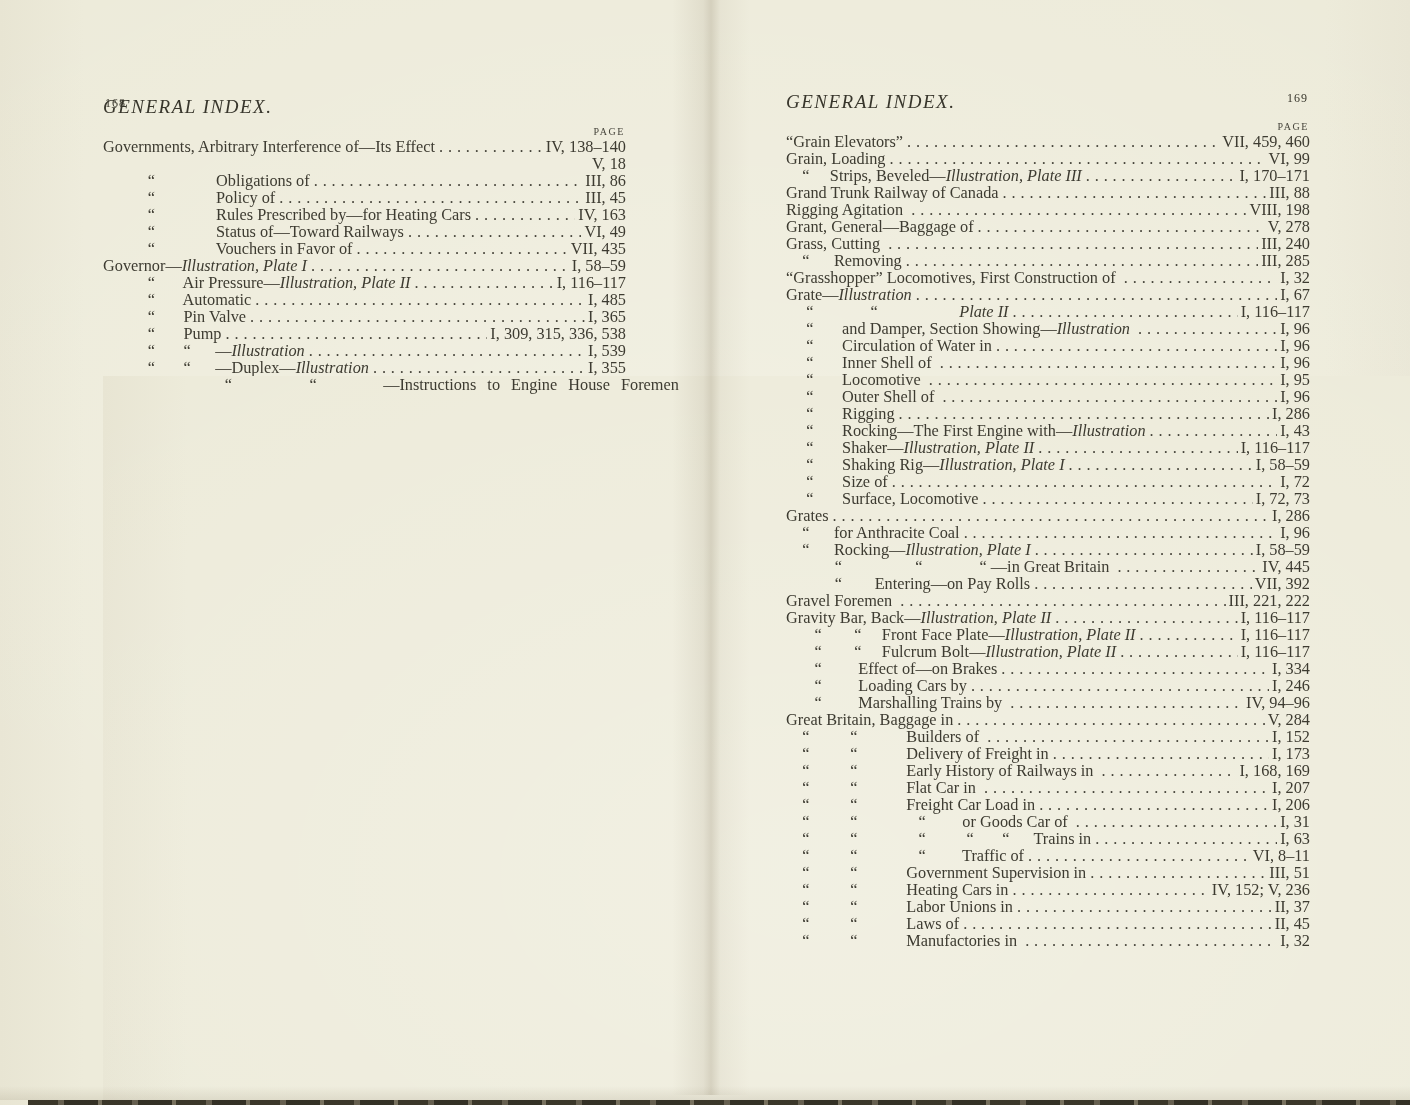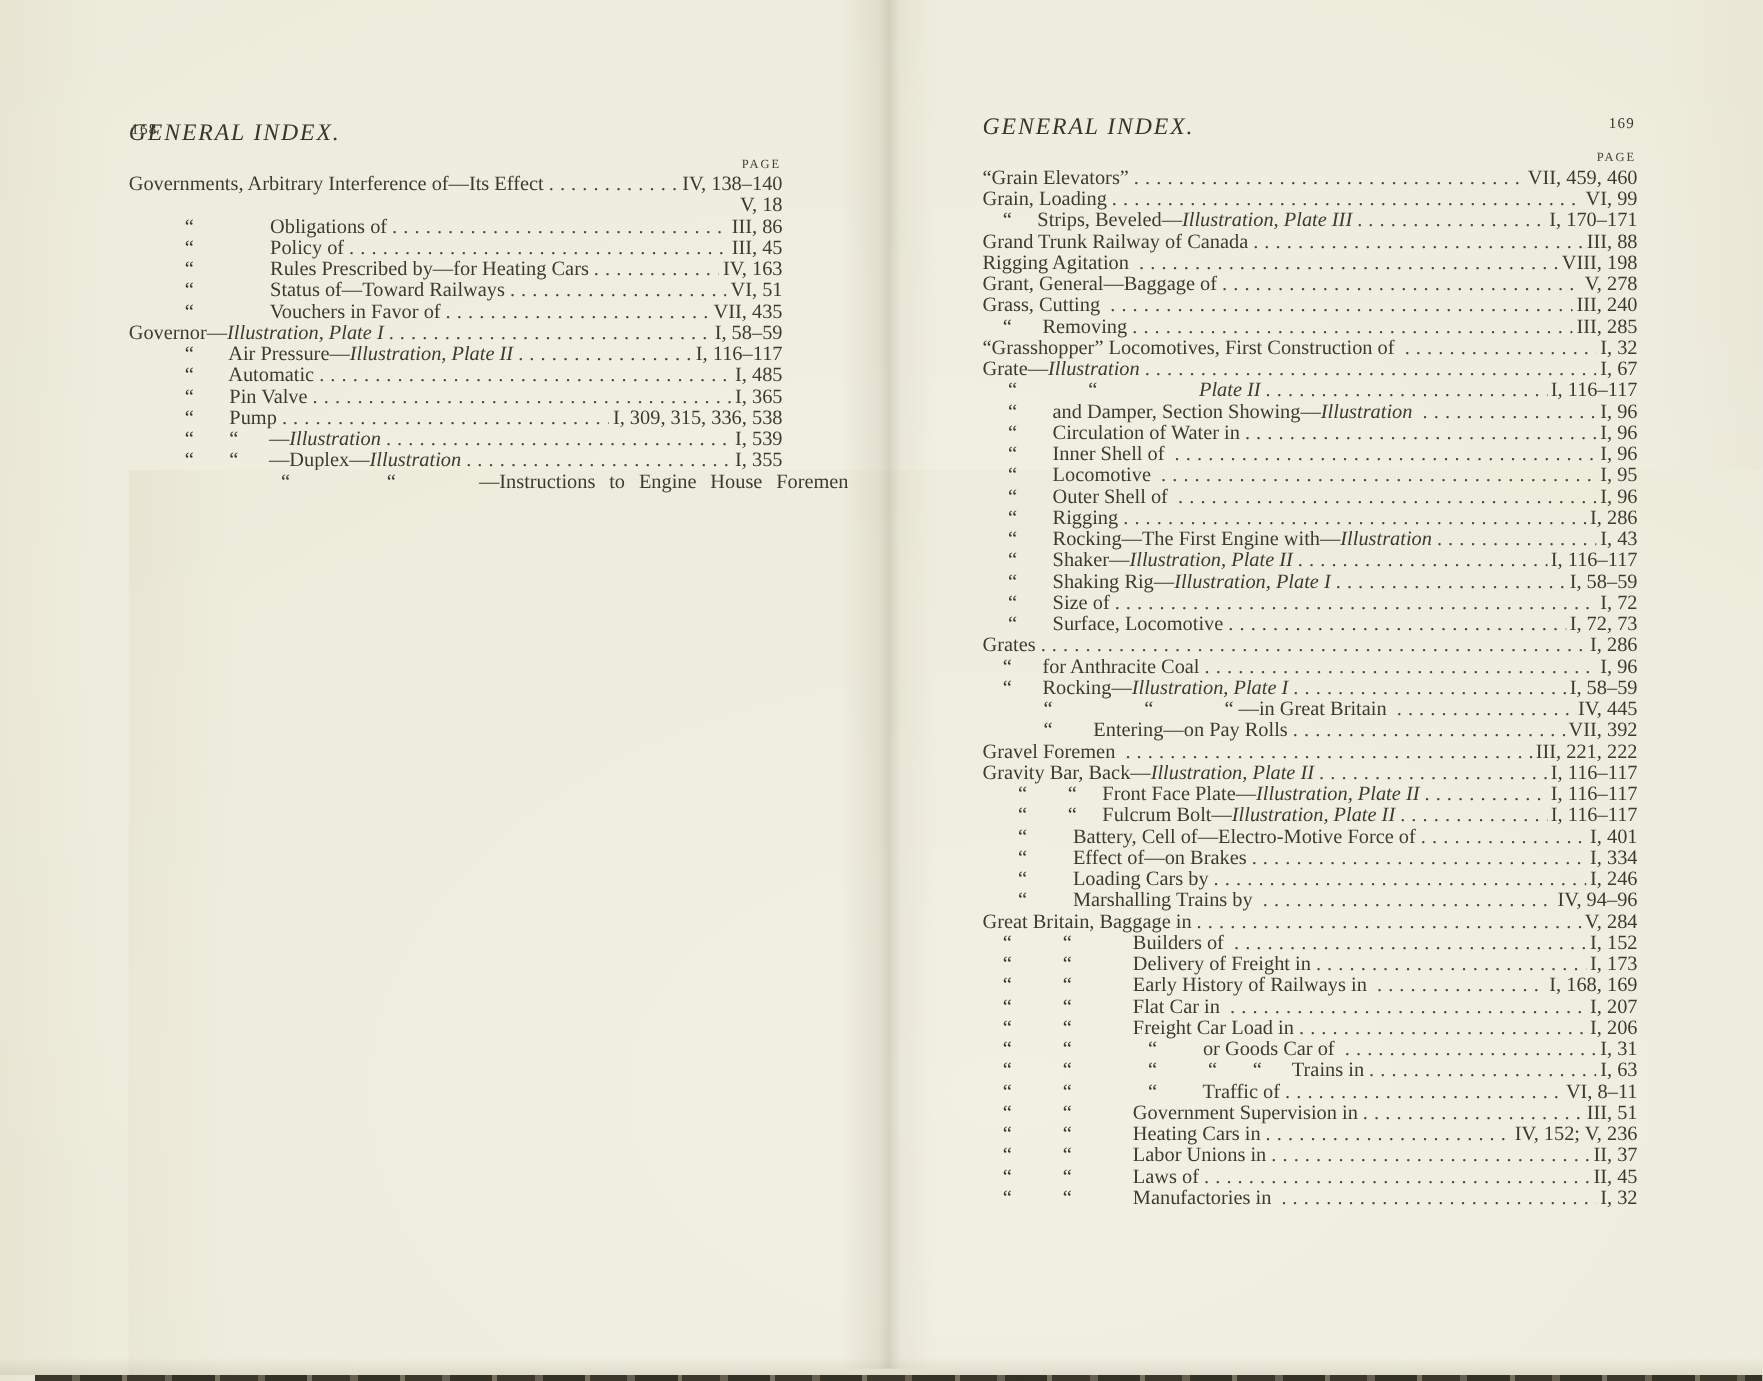--- a/index.html
+++ b/index.html
@@ -114,21 +114,21 @@
       <span class="page-number">168</span>
       <div class="page-title">GENERAL INDEX.</div>
     </div>
     <div class="col-label">PAGE</div>
     <div class="entries" id="entries-left">
         <div class="row"><span class="t">Governments, Arbitrary Interference of—Its Effect</span><span class="lead"></span><span class="r">IV, 138–140</span></div>
         <div class="row"><span class="lead empty"></span><span class="r">V, 18</span></div>
         <div class="row"><span class="t">           “               Obligations of</span><span class="lead"></span><span class="r">III, 86</span></div>
         <div class="row"><span class="t">           “               Policy of</span><span class="lead"></span><span class="r">III, 45</span></div>
         <div class="row"><span class="t">           “               Rules Prescribed by—for Heating Cars</span><span class="lead"></span><span class="r">IV, 163</span></div>
-        <div class="row"><span class="t">           “               Status of—Toward Railways</span><span class="lead"></span><span class="r">VI, 51</span></div>
+        <div class="row"><span class="t">           “               Status of—Toward Railways</span><span class="lead"></span><span class="r">VI, 49</span></div>
         <div class="row"><span class="t">           “               Vouchers in Favor of</span><span class="lead"></span><span class="r">VII, 435</span></div>
         <div class="row"><span class="t">Governor—<i>Illustration, Plate I</i></span><span class="lead"></span><span class="r">I, 58–59</span></div>
         <div class="row"><span class="t">           “       Air Pressure—<i>Illustration, Plate II</i></span><span class="lead"></span><span class="r">I, 116–117</span></div>
         <div class="row"><span class="t">           “       Automatic</span><span class="lead"></span><span class="r">I, 485</span></div>
         <div class="row"><span class="t">           “       Pin Valve</span><span class="lead"></span><span class="r">I, 365</span></div>
         <div class="row"><span class="t">           “       Pump</span><span class="lead"></span><span class="r">I, 309, 315, 336, 538</span></div>
         <div class="row"><span class="t">           “       “      —<i>Illustration</i></span><span class="lead"></span><span class="r">I, 539</span></div>
         <div class="row"><span class="t">           “       “      —Duplex—<i>Illustration</i></span><span class="lead"></span><span class="r">I, 355</span></div>
         <div class="row spread"><span class="t">           “       “      —Instructions to Engine House Foremen</span><span class="lead empty"></span></div>
       </div>
@@ -165,21 +165,20 @@
         <div class="row"><span class="t">     “       Surface, Locomotive</span><span class="lead"></span><span class="r">I, 72, 73</span></div>
         <div class="row"><span class="t">Grates</span><span class="lead"></span><span class="r">I, 286</span></div>
         <div class="row"><span class="t">    “      for Anthracite Coal</span><span class="lead"></span><span class="r">I, 96</span></div>
         <div class="row"><span class="t">    “      Rocking—<i>Illustration, Plate I</i></span><span class="lead"></span><span class="r">I, 58–59</span></div>
         <div class="row"><span class="t">            “                  “              “ —in Great Britain </span><span class="lead"></span><span class="r">IV, 445</span></div>
         <div class="row"><span class="t">            “        Entering—on Pay Rolls</span><span class="lead"></span><span class="r">VII, 392</span></div>
         <div class="row"><span class="t">Gravel Foremen </span><span class="lead"></span><span class="r">III, 221, 222</span></div>
         <div class="row"><span class="t">Gravity Bar, Back—<i>Illustration, Plate II</i></span><span class="lead"></span><span class="r">I, 116–117</span></div>
         <div class="row"><span class="t">       “        “     Front Face Plate—<i>Illustration, Plate II</i></span><span class="lead"></span><span class="r">I, 116–117</span></div>
         <div class="row"><span class="t">       “        “     Fulcrum Bolt—<i>Illustration, Plate II</i></span><span class="lead"></span><span class="r">I, 116–117</span></div>
-        <div class="row"><span class="t">       “         Battery, Cell of—Electro-Motive Force of</span><span class="lead"></span><span class="r">I, 401</span></div>
         <div class="row"><span class="t">       “         Effect of—on Brakes</span><span class="lead"></span><span class="r">I, 334</span></div>
         <div class="row"><span class="t">       “         Loading Cars by</span><span class="lead"></span><span class="r">I, 246</span></div>
         <div class="row"><span class="t">       “         Marshalling Trains by </span><span class="lead"></span><span class="r">IV, 94–96</span></div>
         <div class="row"><span class="t">Great Britain, Baggage in</span><span class="lead"></span><span class="r">V, 284</span></div>
         <div class="row"><span class="t">    “          “            Builders of </span><span class="lead"></span><span class="r">I, 152</span></div>
         <div class="row"><span class="t">    “          “            Delivery of Freight in</span><span class="lead"></span><span class="r">I, 173</span></div>
         <div class="row"><span class="t">    “          “            Early History of Railways in </span><span class="lead"></span><span class="r">I, 168, 169</span></div>
         <div class="row"><span class="t">    “          “            Flat Car in </span><span class="lead"></span><span class="r">I, 207</span></div>
         <div class="row"><span class="t">    “          “            Freight Car Load in</span><span class="lead"></span><span class="r">I, 206</span></div>
         <div class="row"><span class="t">    “          “               “         or Goods Car of </span><span class="lead"></span><span class="r">I, 31</span></div>

